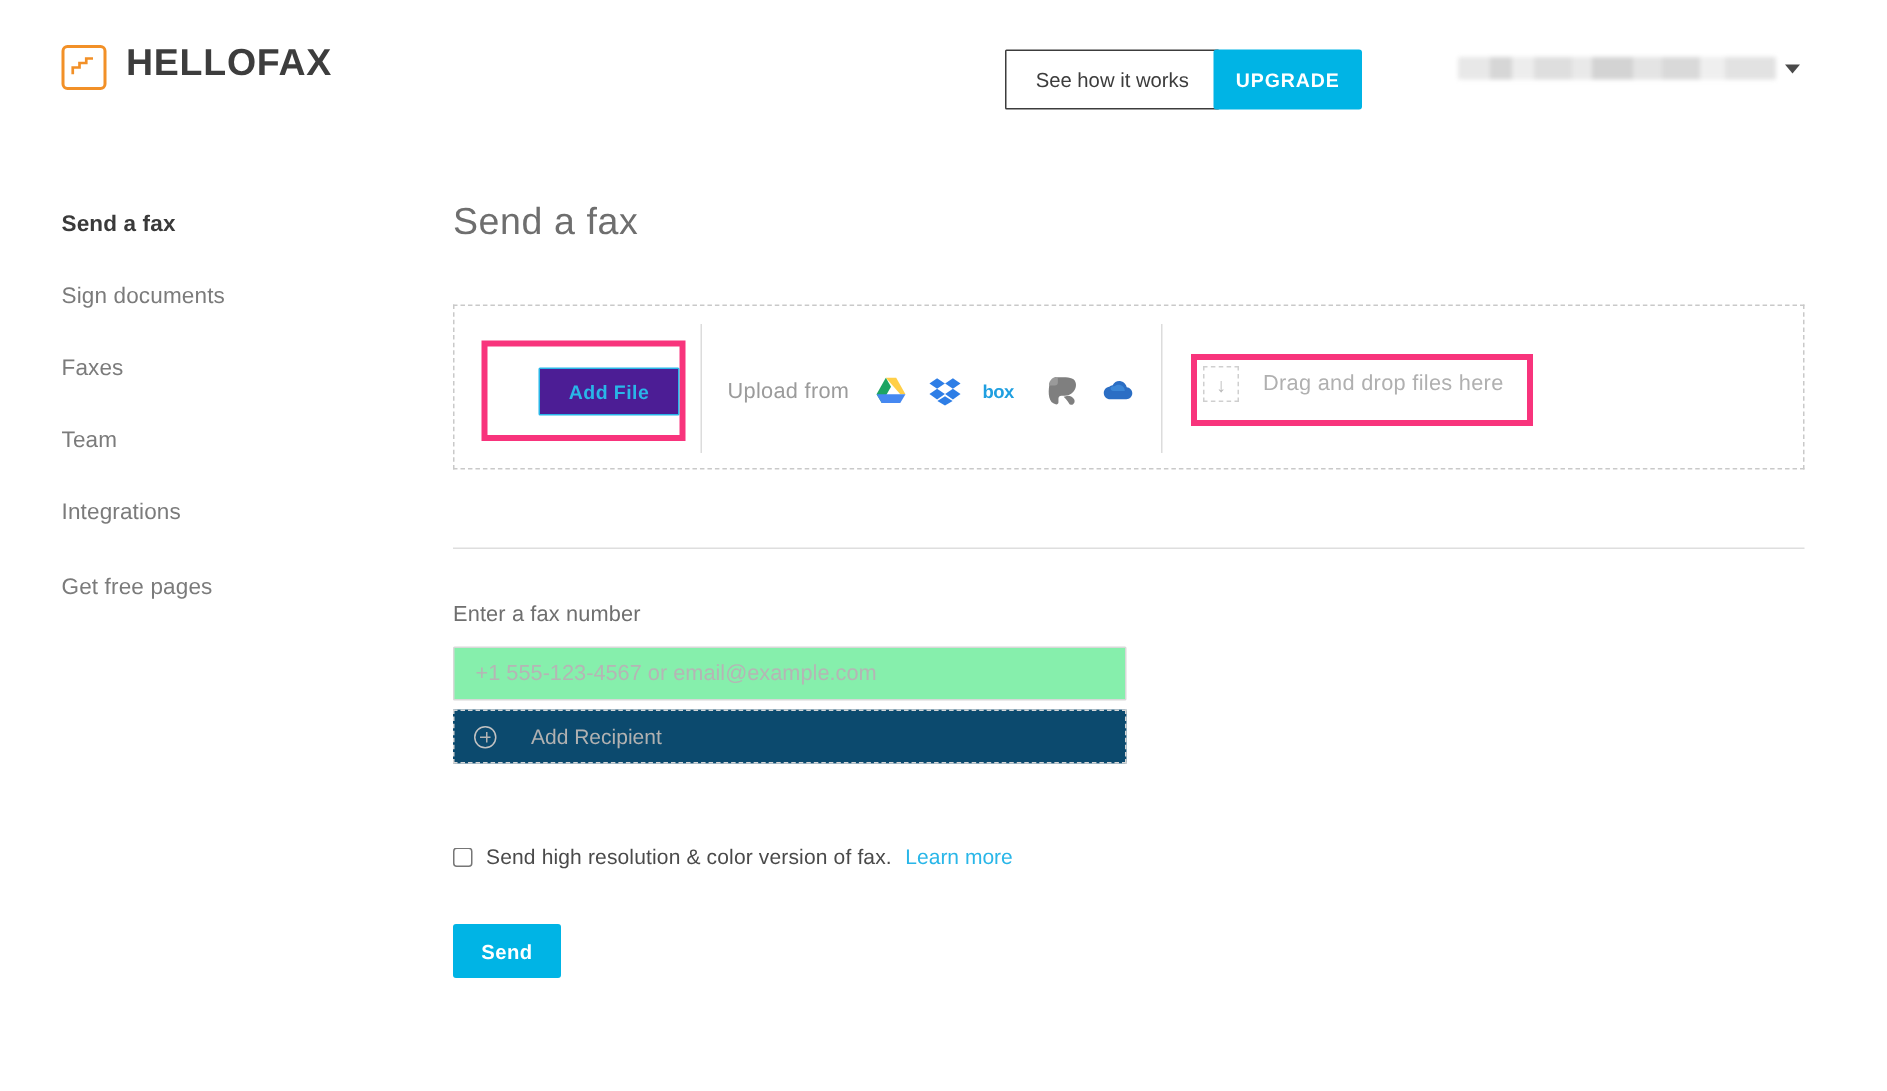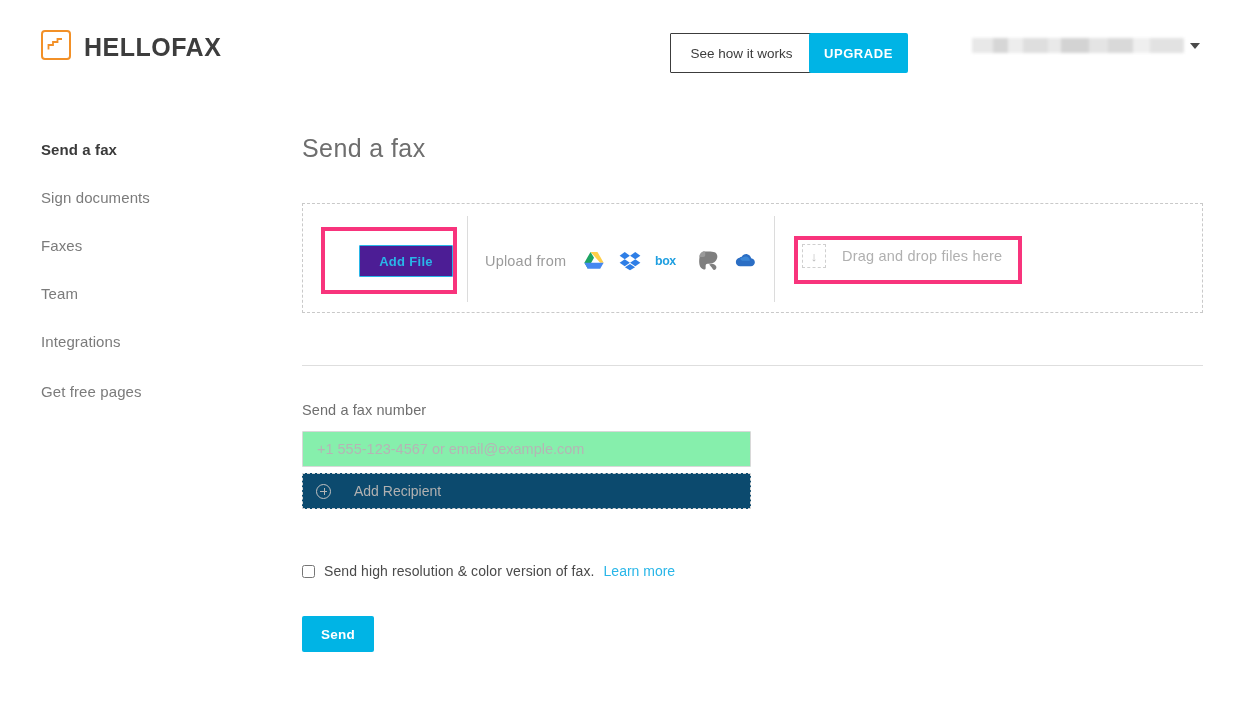--- a/index.html
+++ b/index.html
@@ -15,21 +15,21 @@
   
   .header {
     position: relative;
     height: 96px;
     width: 1258px;
   }
   .logo-wrap {
     position: absolute;
     left: 41px; top: 30px;
     display: flex;
-    align-items: flex-end;
+    align-items: flex-start;
     gap: 13px;
   }
   .logo-mark {
     width: 30px; height: 30px;
     border: 2.6px solid #F29027;
     border-radius: 4px;
     position: relative;
     flex: none;
   }
   .logo-mark svg { position: absolute; left: 0; top: 0; }
@@ -422,21 +422,21 @@
     <div class="drop-zone">
       <div class="drop-arrow-box">↓</div>
       <span class="drop-label">Drag and drop files here</span>
     </div>
   </section>
 
   <div class="divider-h"></div>
 
   <section class="form">
 
-    <div class="field-label">Send a fax number</div>
+    <div class="field-label">Enter a fax number</div>
 
     <input class="fax-input" type="text" placeholder="+1 555-123-4567 or email@example.com" style="">
 
     <div class="add-recipient">
       <span class="plus-circle"></span>
       <span class="add-recipient-label">Add Recipient</span>
     </div>
 
     <div class="checkbox-row">
       <input type="checkbox" style="">

